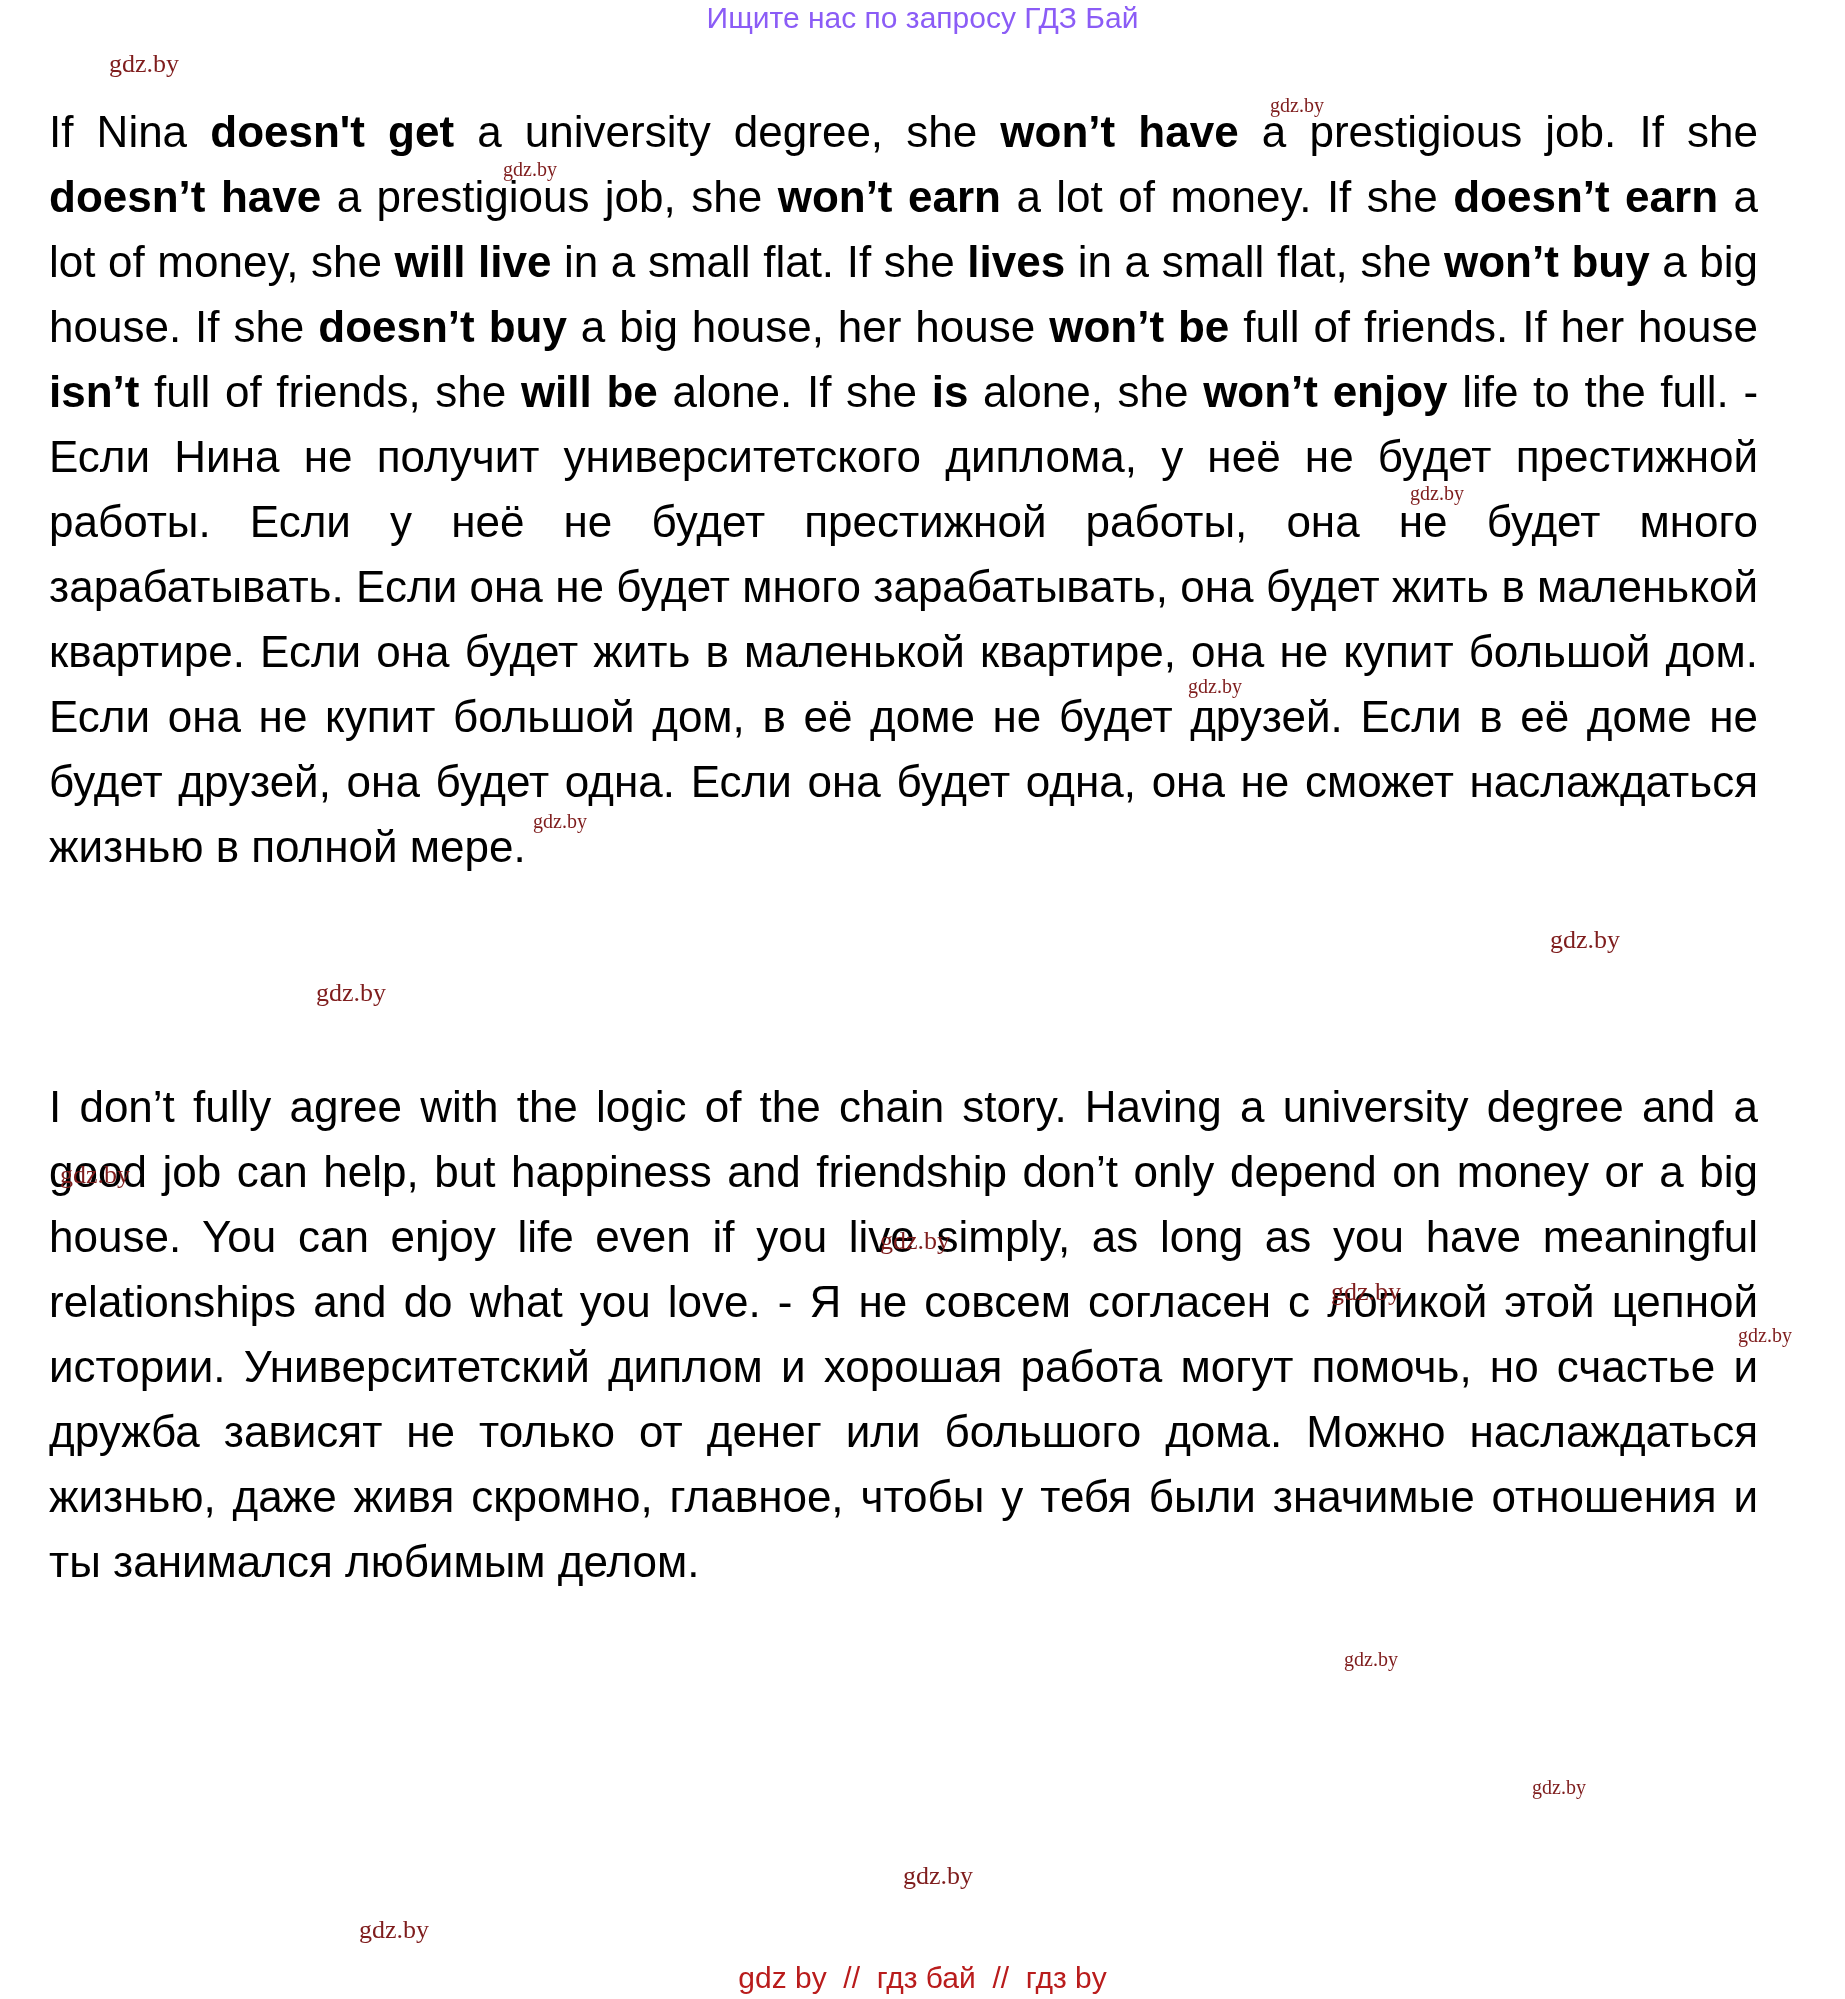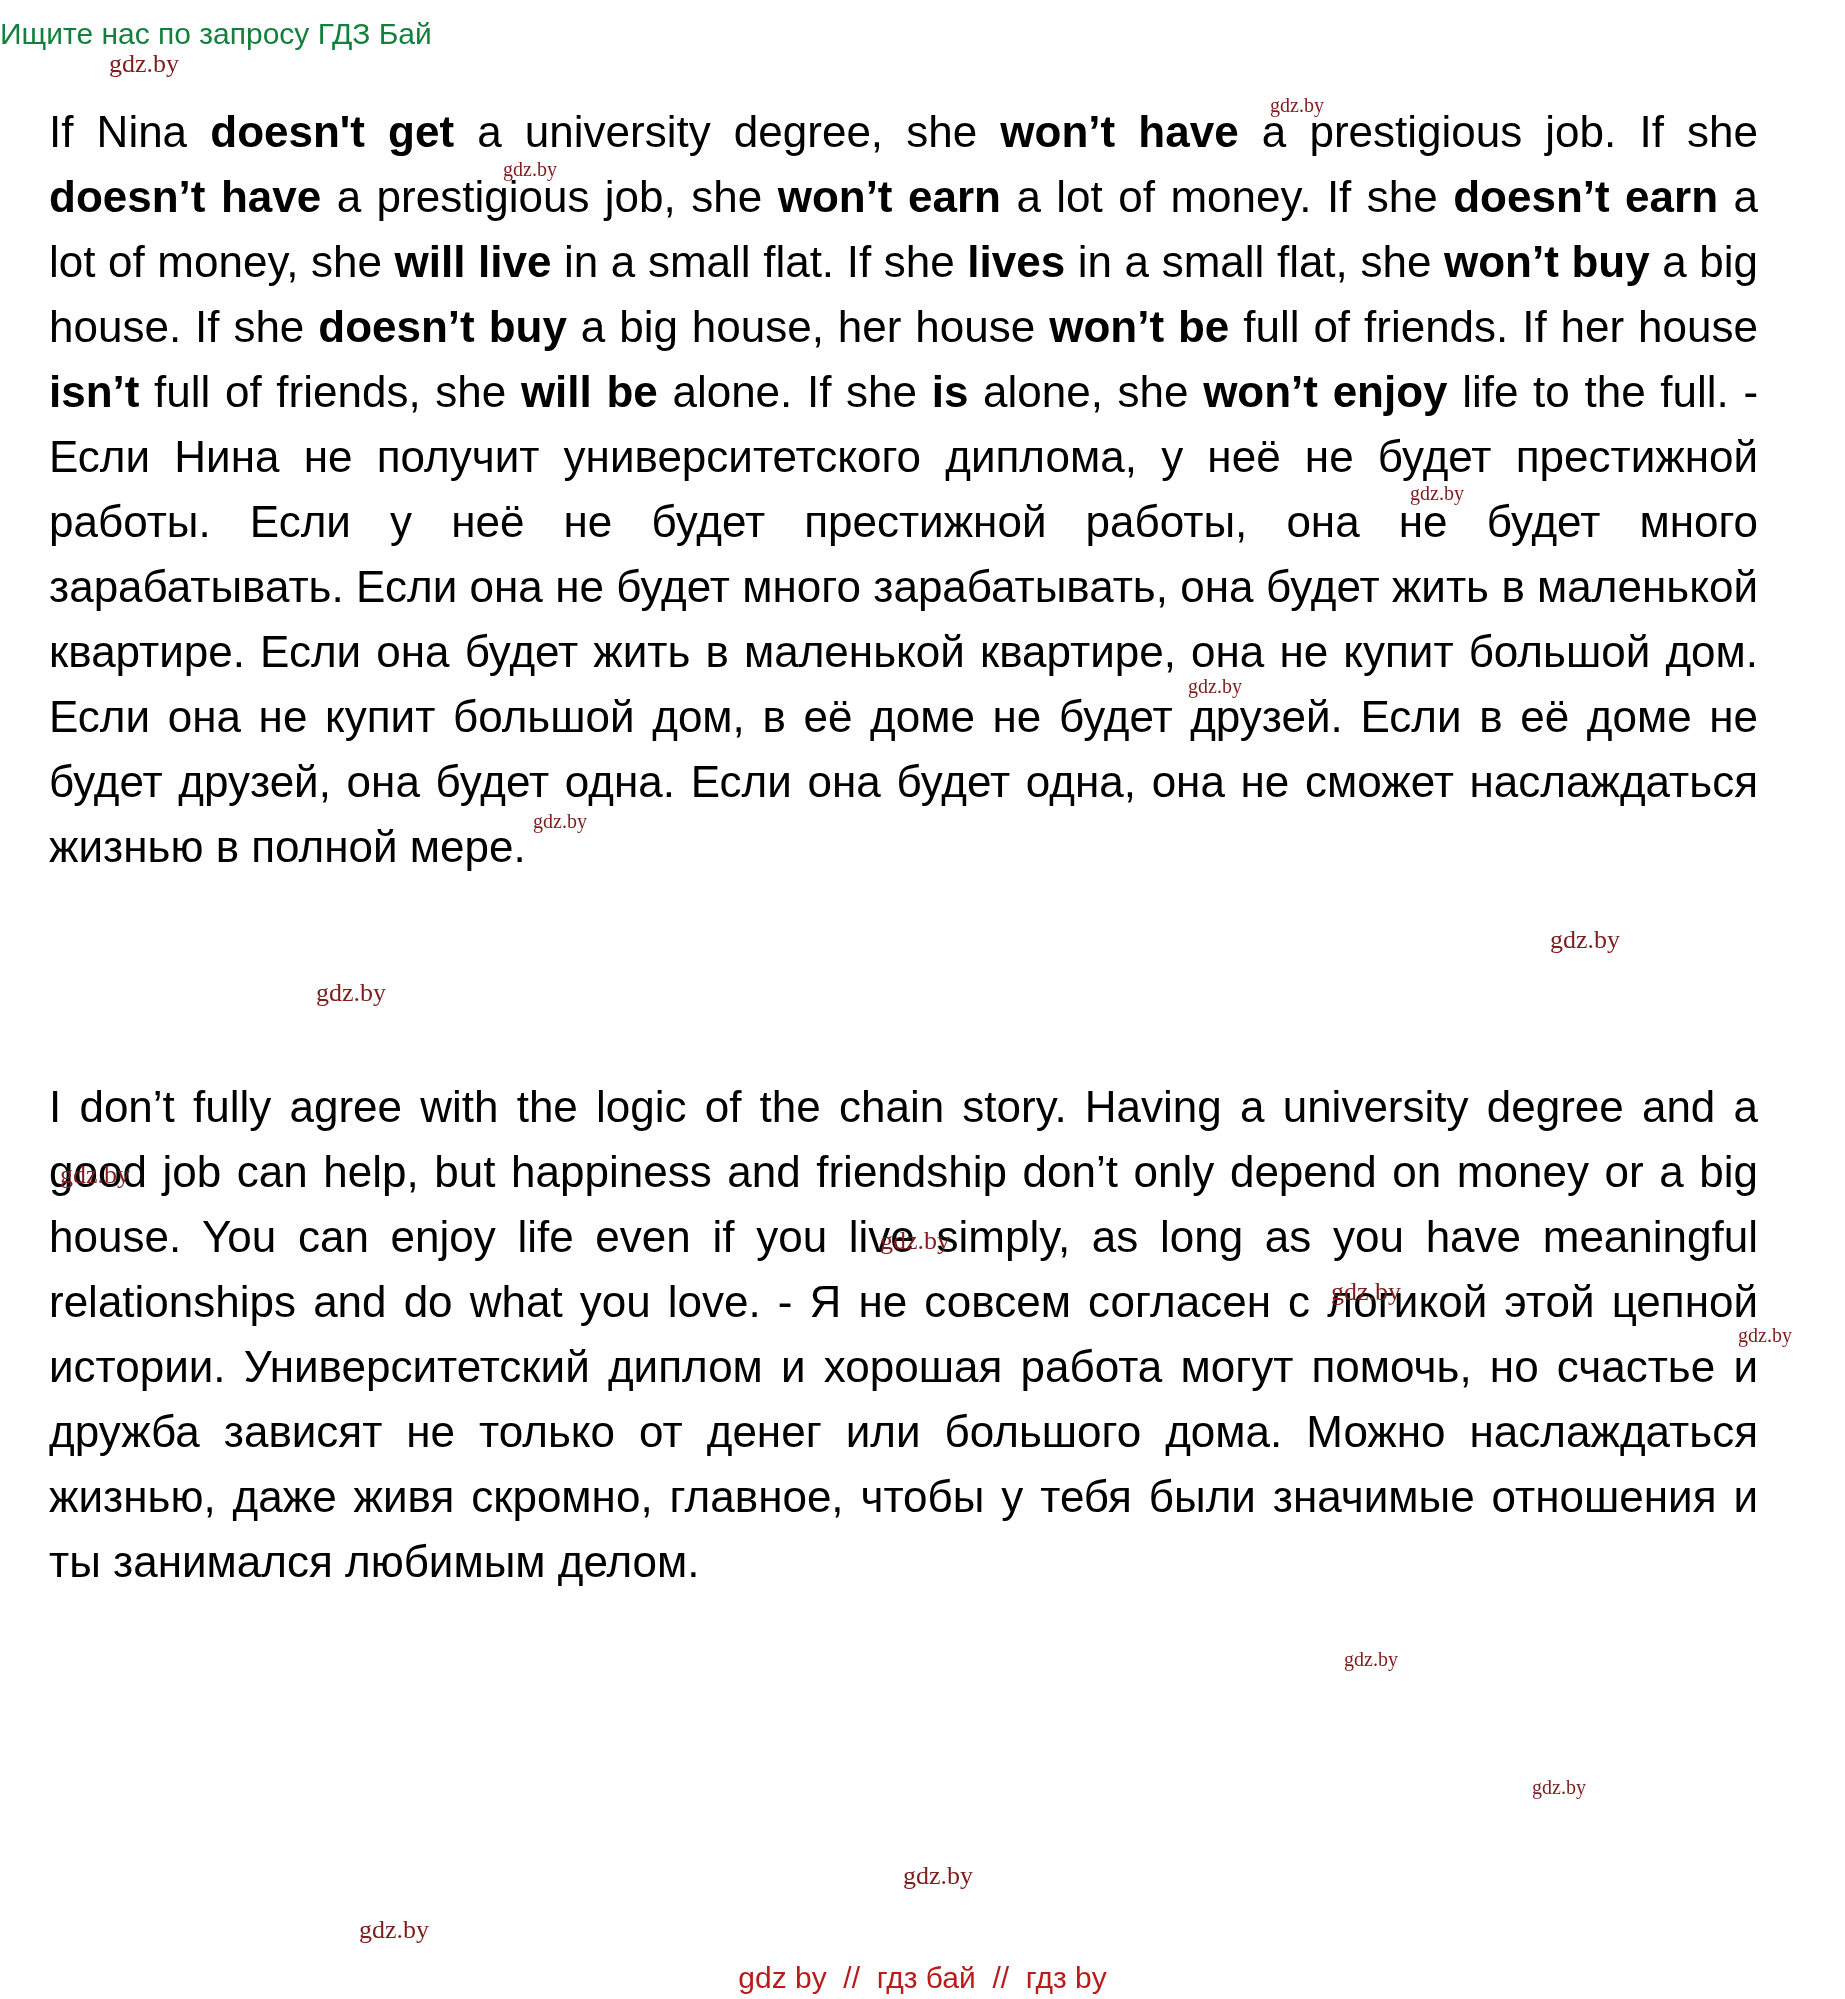--- a/index.html
+++ b/index.html
@@ -1,20 +1,20 @@
 <!DOCTYPE html>
 <html><head>
 <meta charset="utf-8">
 <style>
   html, body { margin: 0; padding: 0; background: #ffffff; }
   body { width: 1845px; height: 2000px; position: relative; overflow: hidden; }
   .header {
     position: absolute; left: 0; top: 0; width: 1845px; height: 39px;
-    font-family: "Liberation Sans", sans-serif;
-    font-size: 30px; line-height: 35px; color: #15803d; margin-top: 16px;
+    text-align: center; font-family: "Liberation Sans", sans-serif;
+    font-size: 30px; line-height: 35px; color: #8b5cf6;
   }
   .footer {
     position: absolute; left: 0; top: 1960px; width: 1845px; height: 39px;
     text-align: center; font-family: "Liberation Sans", sans-serif;
     font-size: 30px; line-height: 35px; color: #b91c1c; white-space: pre;
   }
   .content {
     position: absolute; left: 49px; top: 99px; width: 1709px;
     font-family: Liberation Sans, sans-serif; font-size: 44px; line-height: 65px;
     color: #000;

